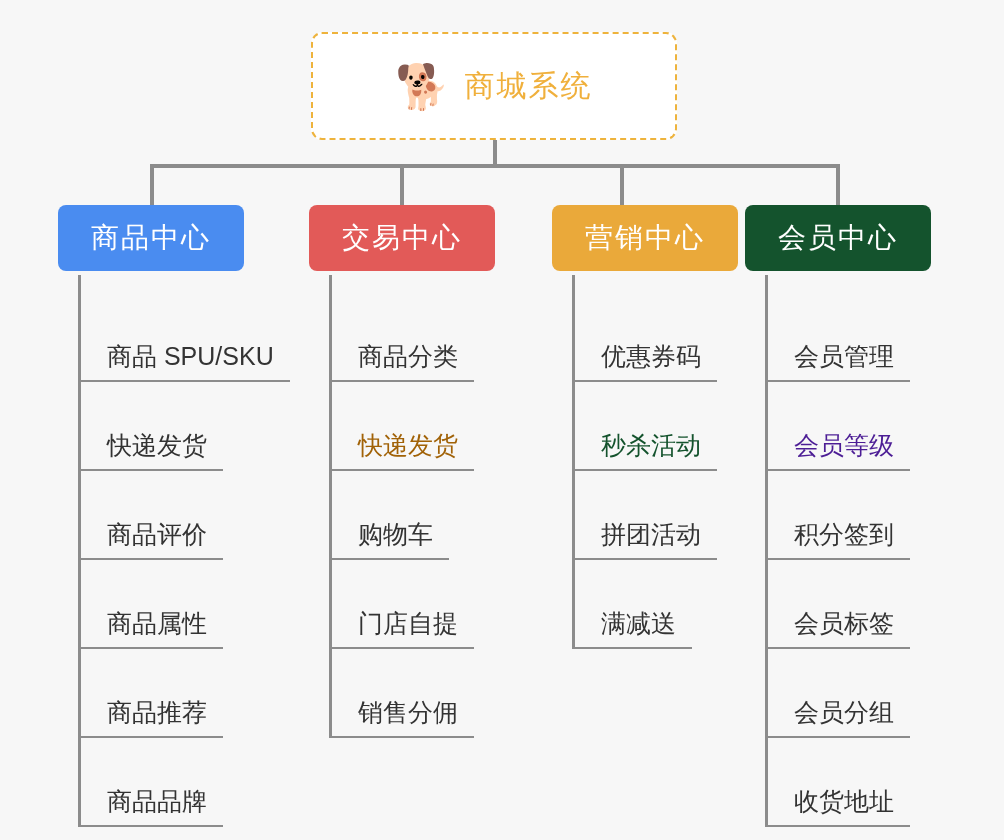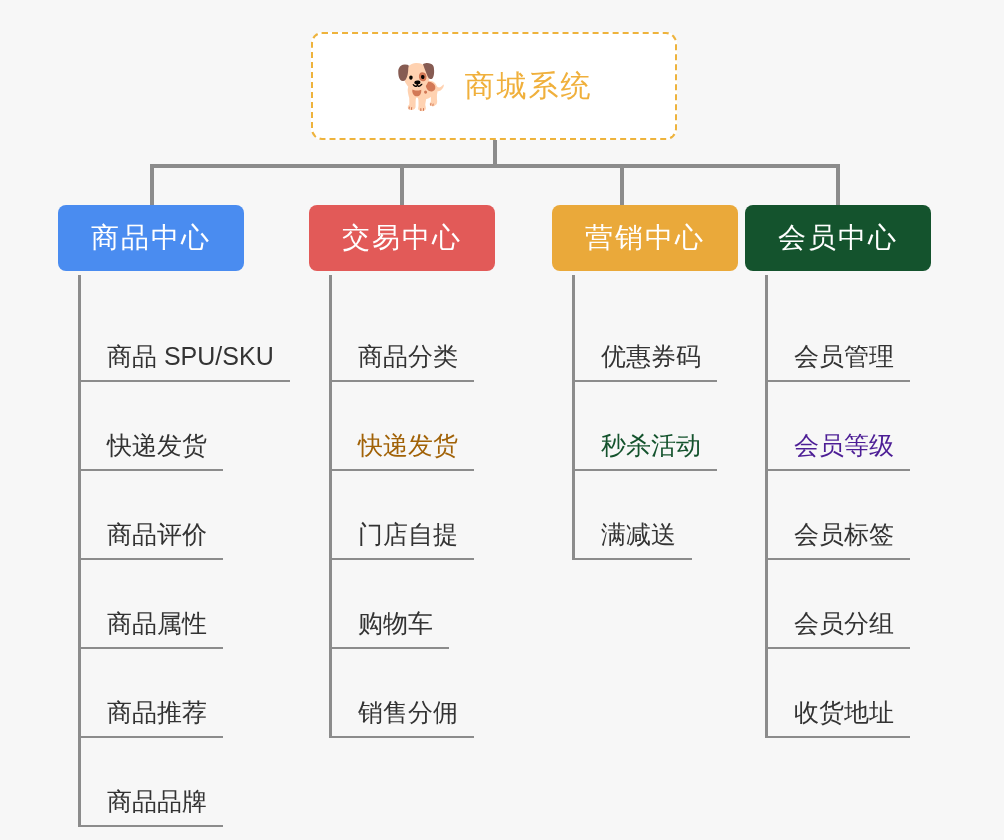--- a/index.html
+++ b/index.html
@@ -162,60 +162,66 @@
       <span>交易中心</span>
     </div>
     <div class="branch" style="border-left-color: rgb(140, 140, 140);">
       <div class="leaf">
           <span class="leaf-label" style="border-bottom-color: rgb(140, 140, 140); color: rgb(51, 51, 51);">商品分类</span>
         </div>
       <div class="leaf">
           <span class="leaf-label" style="border-bottom-color: rgb(140, 140, 140); color: #a16207;">快递发货</span>
         </div>
       <div class="leaf">
+          <span class="leaf-label" style="border-bottom-color: rgb(140, 140, 140); color: rgb(51, 51, 51);">购物车</span>
+        </div>
+      <div class="leaf">
           <span class="leaf-label" style="border-bottom-color: rgb(140, 140, 140); color: rgb(51, 51, 51);">门店自提</span>
-        </div>
-      <div class="leaf">
-          <span class="leaf-label" style="border-bottom-color: rgb(140, 140, 140); color: rgb(51, 51, 51);">购物车</span>
         </div>
       <div class="leaf">
           <span class="leaf-label" style="border-bottom-color: rgb(140, 140, 140); color: rgb(51, 51, 51);">销售分佣</span>
         </div>
     </div>
   </div>
 
   <div class="column" style="left:552px; width:186px;text-align:right;">
     <div class="col-header" style="background: rgb(234, 169, 58);">
       <span>营销中心</span>
     </div>
     <div class="branch" style="border-left-color: rgb(140, 140, 140);">
       <div class="leaf">
           <span class="leaf-label" style="border-bottom-color: rgb(140, 140, 140); color: rgb(51, 51, 51);">优惠券码</span>
         </div>
       <div class="leaf">
           <span class="leaf-label" style="border-bottom-color: rgb(140, 140, 140); color: #14532d;">秒杀活动</span>
         </div>
       <div class="leaf">
+          <span class="leaf-label" style="border-bottom-color: rgb(140, 140, 140); color: rgb(51, 51, 51);">拼团活动</span>
+        </div>
+      <div class="leaf">
           <span class="leaf-label" style="border-bottom-color: rgb(140, 140, 140); color: rgb(51, 51, 51);">满减送</span>
         </div>
     </div>
   </div>
 
   <div class="column" style="left:745px; width:186px;">
     <div class="col-header" style="background: #14532d;">
       <span>会员中心</span>
     </div>
     <div class="branch" style="border-left-color: rgb(140, 140, 140);">
       <div class="leaf">
           <span class="leaf-label" style="border-bottom-color: rgb(140, 140, 140); color: rgb(51, 51, 51);">会员管理</span>
         </div>
       <div class="leaf">
           <span class="leaf-label" style="border-bottom-color: rgb(140, 140, 140); color: #4c1d95;">会员等级</span>
         </div>
       <div class="leaf">
+          <span class="leaf-label" style="border-bottom-color: rgb(140, 140, 140); color: rgb(51, 51, 51);">积分签到</span>
+        </div>
+      <div class="leaf">
           <span class="leaf-label" style="border-bottom-color: rgb(140, 140, 140); color: rgb(51, 51, 51);">会员标签</span>
         </div>
       <div class="leaf">
           <span class="leaf-label" style="border-bottom-color: rgb(140, 140, 140); color: rgb(51, 51, 51);">会员分组</span>
         </div>
       <div class="leaf">
           <span class="leaf-label" style="border-bottom-color: rgb(140, 140, 140); color: rgb(51, 51, 51);">收货地址</span>
         </div>
     </div>
   </div>

